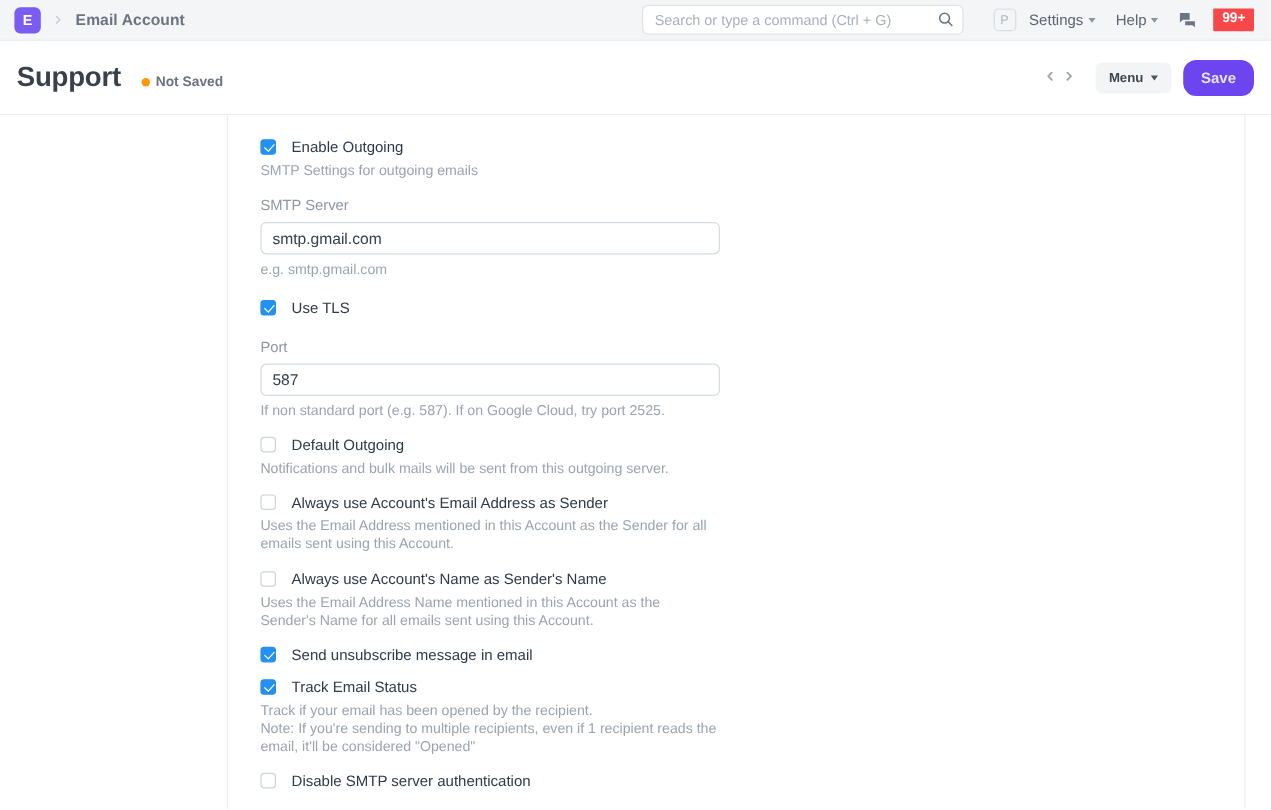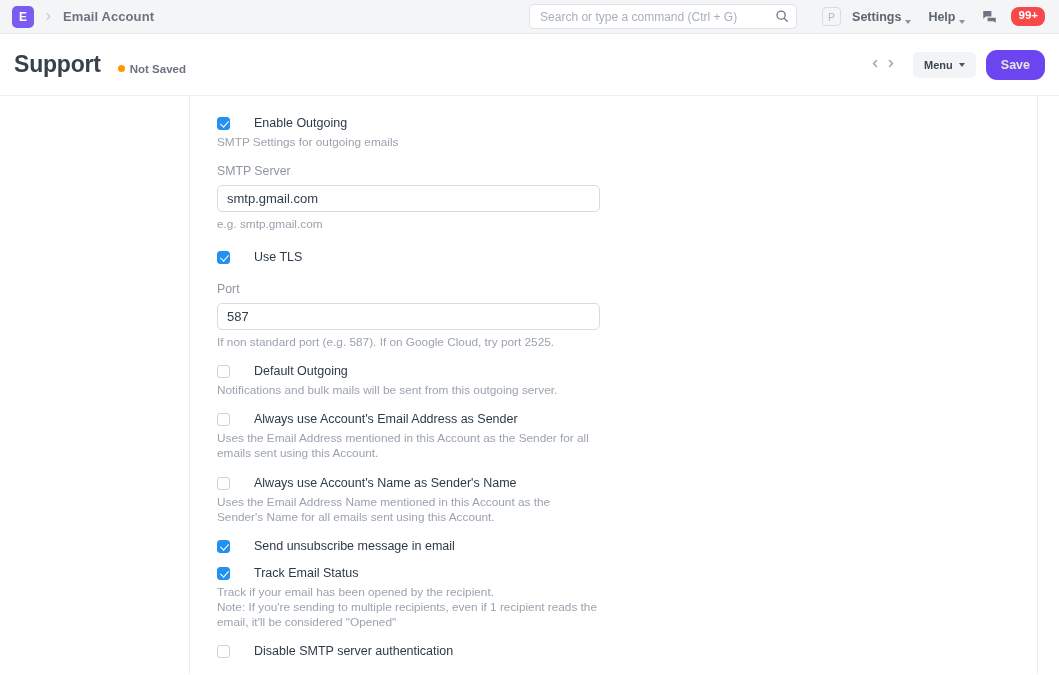--- a/index.html
+++ b/index.html
@@ -74,40 +74,40 @@
     width: 19px; height: 19px;
     border: 1px solid #d8dde3;
     border-radius: 4px;
     color: #b0b7c0;
     font-size: 10.5px;
     display: flex; align-items: center; justify-content: center;
     margin-right: 11px;
   }
   .nav-link {
     font-size: 12.5px;
-    font-weight: bold;
+    font-weight: normal;
     color: #5c6570;
-    display: flex; align-items: flex-end;
+    display: flex; align-items: center;
     gap: 4px;
     margin-right: 17px;
     cursor: default;
   }
   .caret-dn {
     width: 0; height: 0;
     border-left: 3.5px solid transparent;
     border-right: 3.5px solid transparent;
     border-top: 4px solid #8a939e;
   }
   .chat-ic { margin-right: 14px; display: flex; align-items: center; }
   .badge-99 {
     background: #f8484a;
     color: #fff;
     font-size: 11.5px;
     font-weight: bold;
-    border-radius: 8px;
+    border-radius: 1px;
     padding: 3px 7px 4px 7px;
     line-height: 1;
   }
 
   
   .page-head {
     height: 62px;
     background: #fff;
     border-bottom: 1px solid #e9edf1;
     display: flex;
@@ -191,22 +191,22 @@
   .right-gutter {
     width: 22px;
     border-left: 1px solid #e9edf1;
     background: #fff;
   }
 
   .field-block { margin-bottom: 0; }
 
   .cbx-row {
     display: flex;
-    align-items: flex-end;
-    gap: 24px;
+    align-items: flex-start;
+    gap: 13px;
   }
   .cbx {
     width: 13px; height: 13px;
     border-radius: 3px;
     flex: 0 0 13px;
     position: relative;
     cursor: pointer;
   }
   .cbx.off {
     background: #fff;

